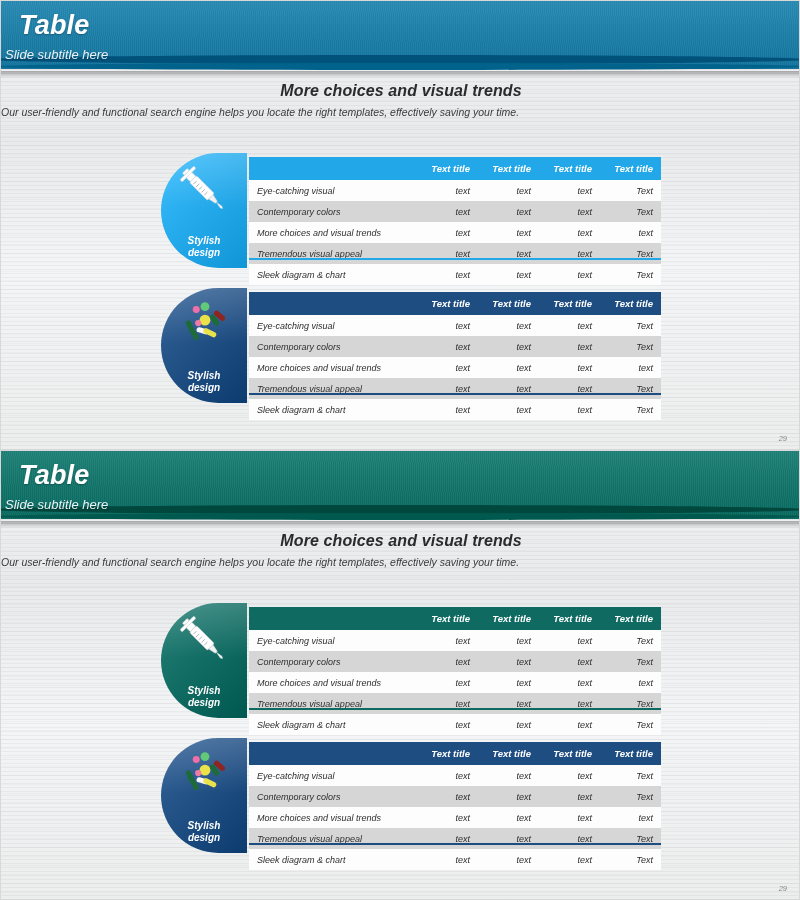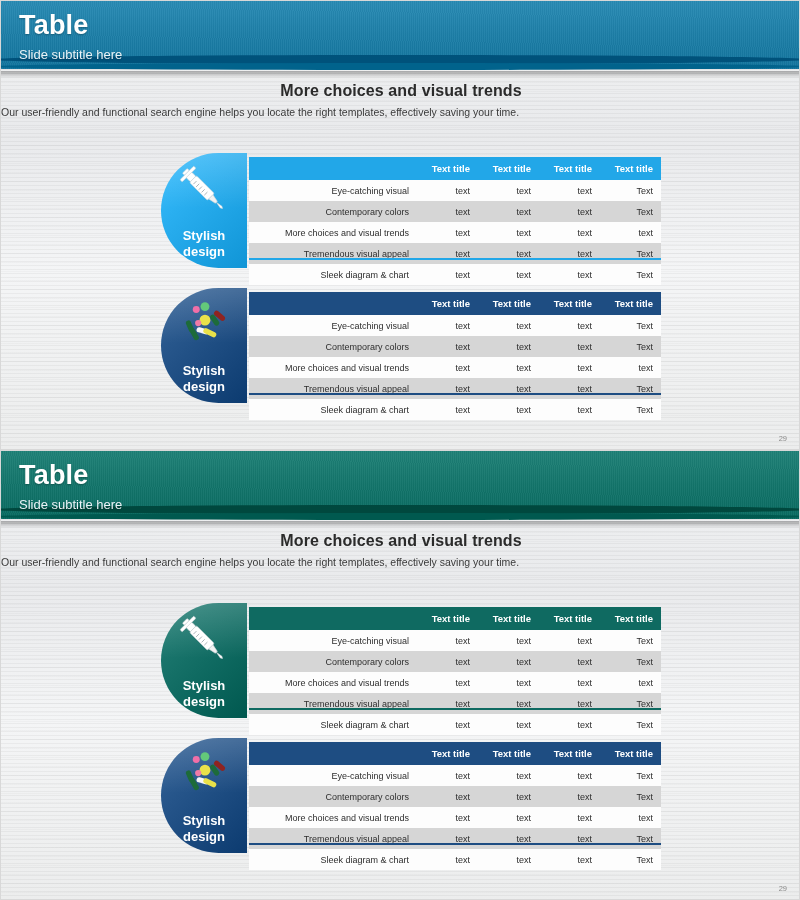--- a/index.html
+++ b/index.html
@@ -2,21 +2,21 @@
 <html><head>
 <meta charset="utf-8">
 <style>
   html,body{margin:0;padding:0;}
   body{
     width:800px;height:900px;
     background:#ffffff;
     font-family:"Liberation Sans",sans-serif;
     overflow:hidden;
   }
-  .page{position:relative;width:800px;height:900px;}
+  .page{position:relative;width:800px;height:900px;font-style:italic;}
 
   
   .slide{
     position:absolute;left:0;width:800px;height:450px;
     overflow:hidden;
     background:
       repeating-linear-gradient(180deg,
         rgba(0,0,0,0.045) 0px, rgba(0,0,0,0.045) 1px,
         rgba(255,255,255,0) 1px, rgba(255,255,255,0) 4px),
       repeating-linear-gradient(180deg,
@@ -55,21 +55,21 @@
     background:linear-gradient(180deg,rgba(0,0,0,0.30),rgba(0,0,0,0));
   }
 
   .slide-title{
     position:absolute;left:18px;top:10px;
     font-size:27px;font-weight:bold;color:#ffffff;
     letter-spacing:.2px;line-height:1.05;
     text-shadow:0 1px 2px rgba(0,0,0,.28);
   }
   .slide-subtitle{
-    position:absolute;left:18px;top:46px;
+    position:absolute;left:4px;top:46px;
     font-size:13px;color:#eaf4f8;font-weight:normal;
     text-shadow:0 1px 2px rgba(0,0,0,.25);
   }
 
   
   .section-heading{
     position:absolute;left:0;top:81px;width:800px;text-align:center;
     font-size:16px;font-weight:bold;color:#2b2b2b;letter-spacing:.1px;
   }
   .section-sub{
@@ -84,41 +84,41 @@
     border-radius:58px 0 0 58px;
     overflow:hidden;
   }
   .pill-gloss{
     position:absolute;left:0;top:0;width:100%;height:48%;
     background:linear-gradient(180deg,rgba(255,255,255,.16),rgba(255,255,255,0));
     border-radius:58px 0 0 0;
   }
   .pill-label{
     position:absolute;left:0;right:0;bottom:9px;text-align:center;
-    color:#ffffff;font-size:13px;font-weight:bold;line-height:1.18;
+    color:#ffffff;font-size:10px;font-weight:bold;line-height:1.18;
   }
   .pill-icon{
     position:absolute;left:50%;top:6px;transform:translateX(-50%);
     width:62px;height:62px;
   }
 
   table.tbl{
     position:absolute;left:88px;top:4px;
     border-collapse:collapse;width:412px;table-layout:fixed;
   }
   table.tbl th{
     color:#ffffff;font-size:9.5px;font-weight:bold;
     text-align:right;padding:4px 8px 4px 2px;height:15px;
   }
   table.tbl th.lead{text-align:left;}
   table.tbl td{
     font-size:9px;color:#2e2e2e;padding:4px 8px 4px 2px;
     text-align:right;height:13px;
   }
-  table.tbl td.lead{text-align:right;padding-left:8px;font-size:9px;}
+  table.tbl td.lead{text-align:left;padding-left:8px;font-size:9px;}
   table.tbl tr.alt td{background:#d6d6d6;}
   table.tbl tr.plain td{background:#fdfdfd;}
   .tbl-baseline{
     position:absolute;left:88px;width:412px;height:2px;bottom:8px;
   }
 
   col.c1{width:168px;}
   col.cx{width:61px;}
 
   .page-num{

